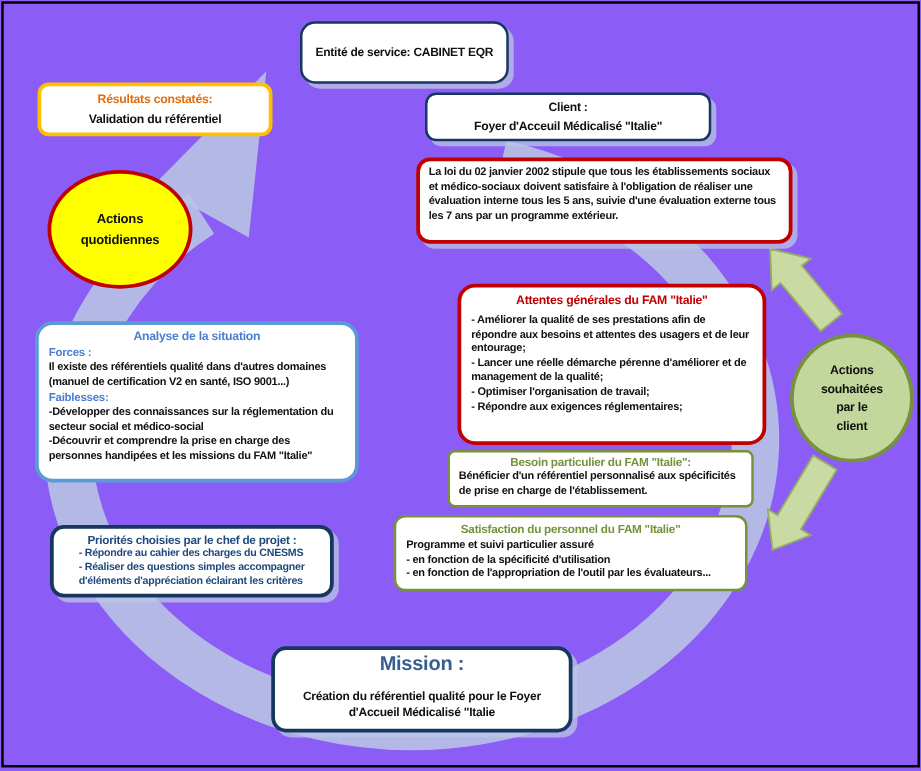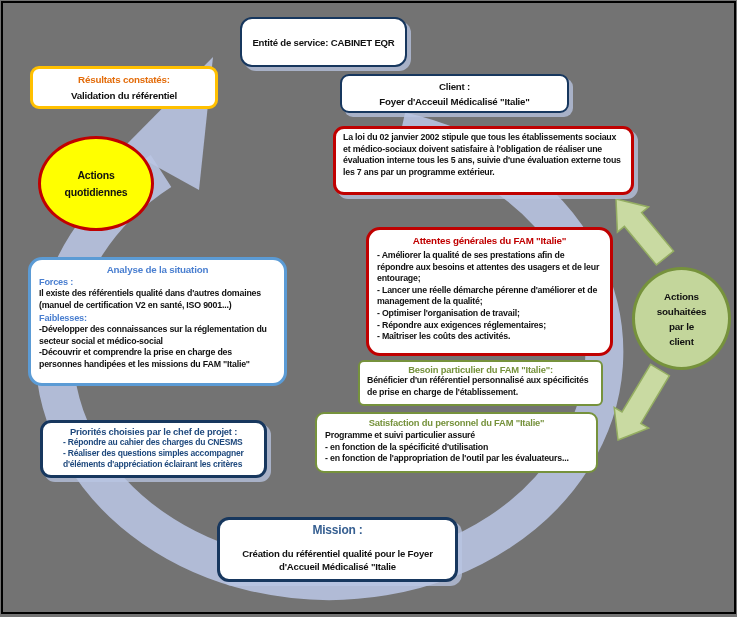--- a/index.html
+++ b/index.html
@@ -1,17 +1,17 @@
 <!DOCTYPE html>
 <html style="--dark_blue_border: #17375E; --blue_border: #5B9BD5; --blue_text: #4A7FD0; --navy_text: #1F497D; --red: #C00000; --orange_text: #E36C0A; --yellow_border: #FFC000; --yellow_fill: #FFFF00; --olive: #76923C; --light_green: #C3D69B; --swoosh_blue: #BAC5E4; --green_arrow_fill: #C9DAA2; --green_arrow_stroke: #94AD62; --mission_title_blue: #365F91;"><head>
 <meta charset="utf-8">
 <style>
   html,body{margin:0;padding:0;background:#fff;}
   #stage{
-    position:relative;width:737px;height:617px;background:#737373;overflow:hidden;
+    position:relative;width:737px;height:617px;background:#8b5cf6;overflow:hidden;
     font-family:"Liberation Sans","DejaVu Sans",sans-serif;font-weight:700;
     letter-spacing:-0.2px;color:#111;
   }
   #frame{position:absolute;left:1px;top:1px;width:731px;height:609px;border:2px solid #000;}
   #bg{position:absolute;left:0;top:0;z-index:1;}
   .box{position:absolute;z-index:2;background:#fff;box-sizing:border-box;}
   .shadow{box-shadow:4px 4px 0 rgba(185,197,227,0.75);}
   .ttl{text-align:center;}
   .body-txt{font-size:8.8px;line-height:1.32;}
   
@@ -45,21 +45,21 @@
   #besoin .ttl{color:var(--olive,#76923C);font-size:9.4px;}
   #satisfaction{left:315px;top:412px;width:283px;min-height:61px;border:2.5px solid var(--olive,#76923C);
     border-radius:9px;padding:3px 8px 4px;}
   #satisfaction .ttl{color:var(--olive,#76923C);font-size:9.4px;margin-bottom:2px;}
   #priorites{left:40px;top:420px;width:227px;min-height:56px;border:3px solid var(--dark_blue_border,#17375E);
     border-radius:11px;padding:3px 20px 4px;color:var(--navy_text,#1F497D);}
   #priorites .ttl{font-size:9.4px;}
   #priorites .body-txt{font-size:8.5px;}
   #mission{left:217px;top:517px;width:241px;min-height:55px;border:3px solid var(--dark_blue_border,#17375E);
     border-radius:12px;padding:3px 8px 5px;text-align:center;}
-  #mission .ttl{color:var(--mission_title_blue,#365F91);font-size:12px;margin-bottom:2px;}
+  #mission .ttl{color:var(--mission_title_blue,#365F91);font-size:16px;margin-bottom:2px;}
   #mission .mis-body{font-size:9.6px;line-height:1.35;margin-top:11px;}
 </style>
 </head>
 <body>
 
 <div id="stage">
   <div id="frame"></div>
 
   <svg id="bg" width="737" height="617" viewBox="0 0 737 617">
 
@@ -104,21 +104,20 @@
     <div class="body-txt">-Développer des connaissances sur la réglementation du secteur social et médico-social</div>
     <div class="body-txt">-Découvrir et comprendre la prise en charge des personnes handipées et les missions du FAM "Italie"</div>
   </div>
 
   <div id="attentes" class="box">
     <div class="ttl">Attentes générales du FAM "Italie"</div>
     <div class="body-txt">- Améliorer la  qualité de ses prestations afin de répondre aux besoins et attentes des usagers et de leur entourage;</div>
     <div class="body-txt">- Lancer une réelle démarche pérenne d'améliorer et de management de la qualité;</div>
     <div class="body-txt">- Optimiser l'organisation de travail;</div>
     <div class="body-txt">- Répondre aux exigences réglementaires;</div>
-    <div class="body-txt">- Maîtriser les coûts des activités.</div>
   </div>
 
   <div id="circle-green">
     <div>Actions</div>
     <div>souhaitées</div>
     <div>par le</div>
     <div>client</div>
   </div>
 
   <div id="besoin" class="box">

